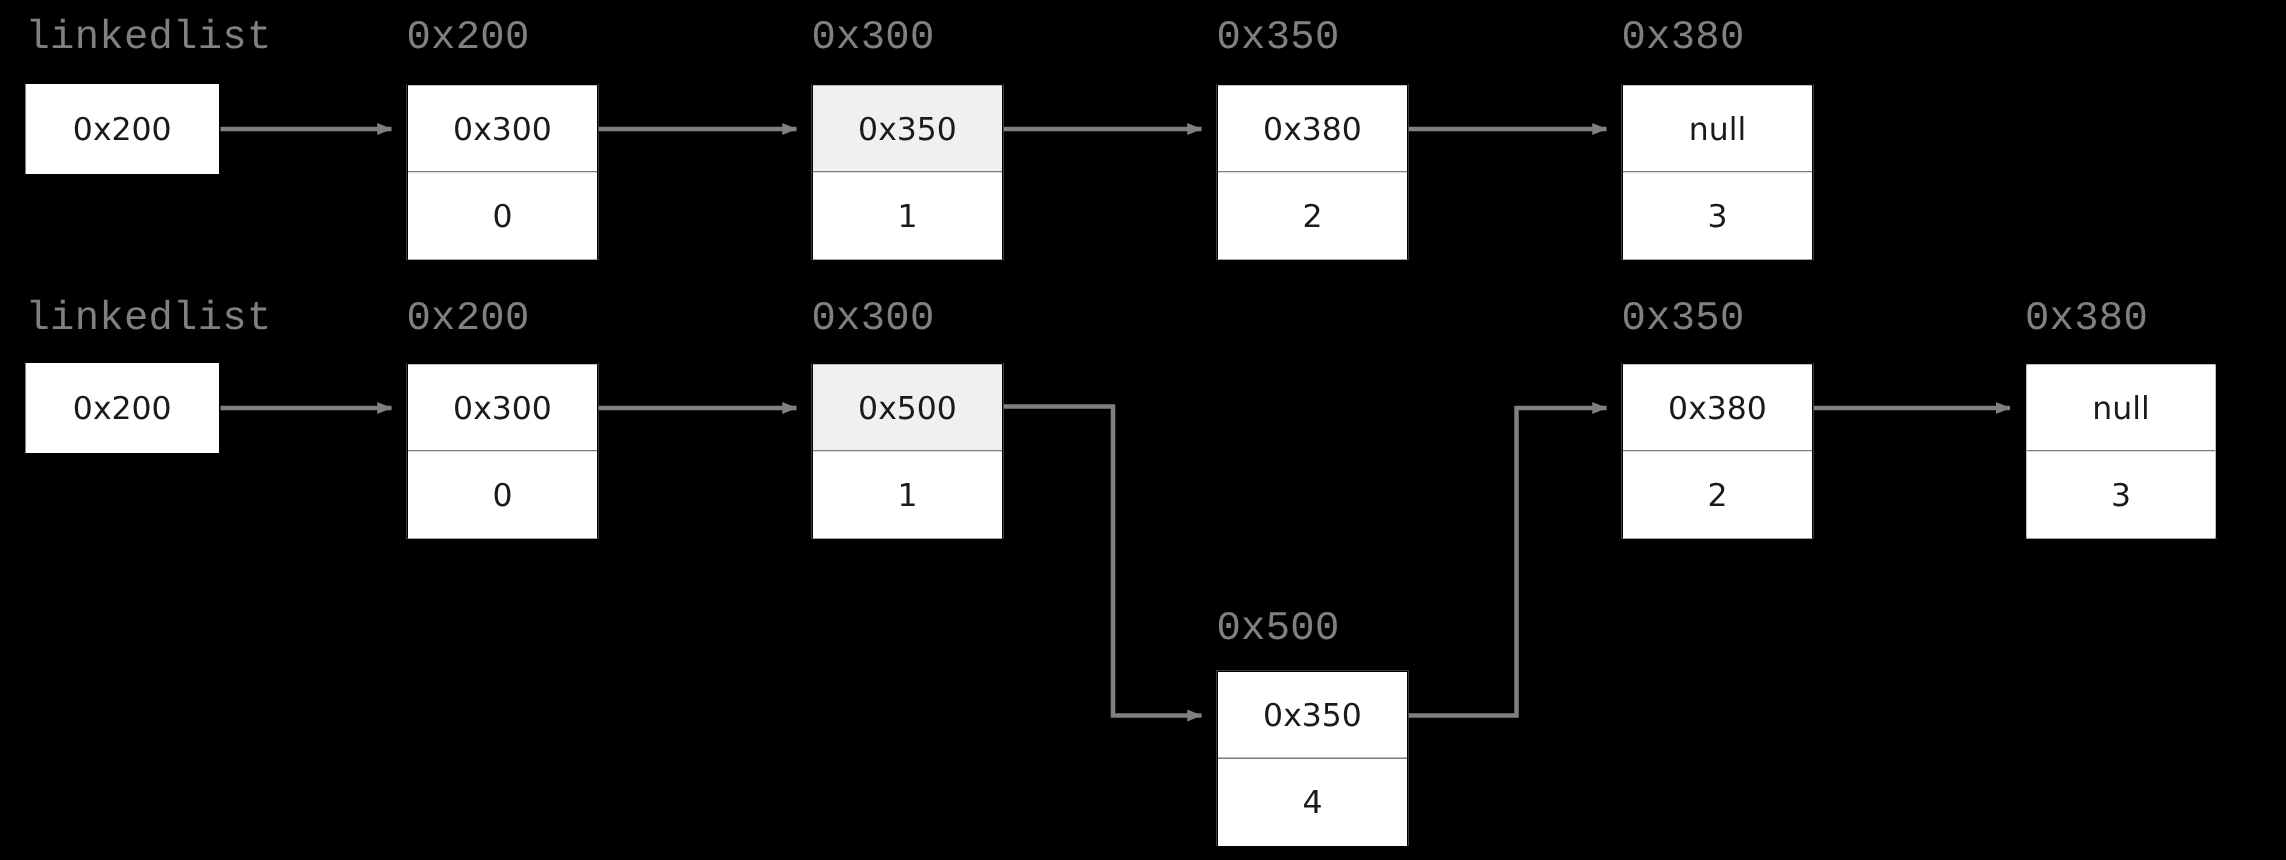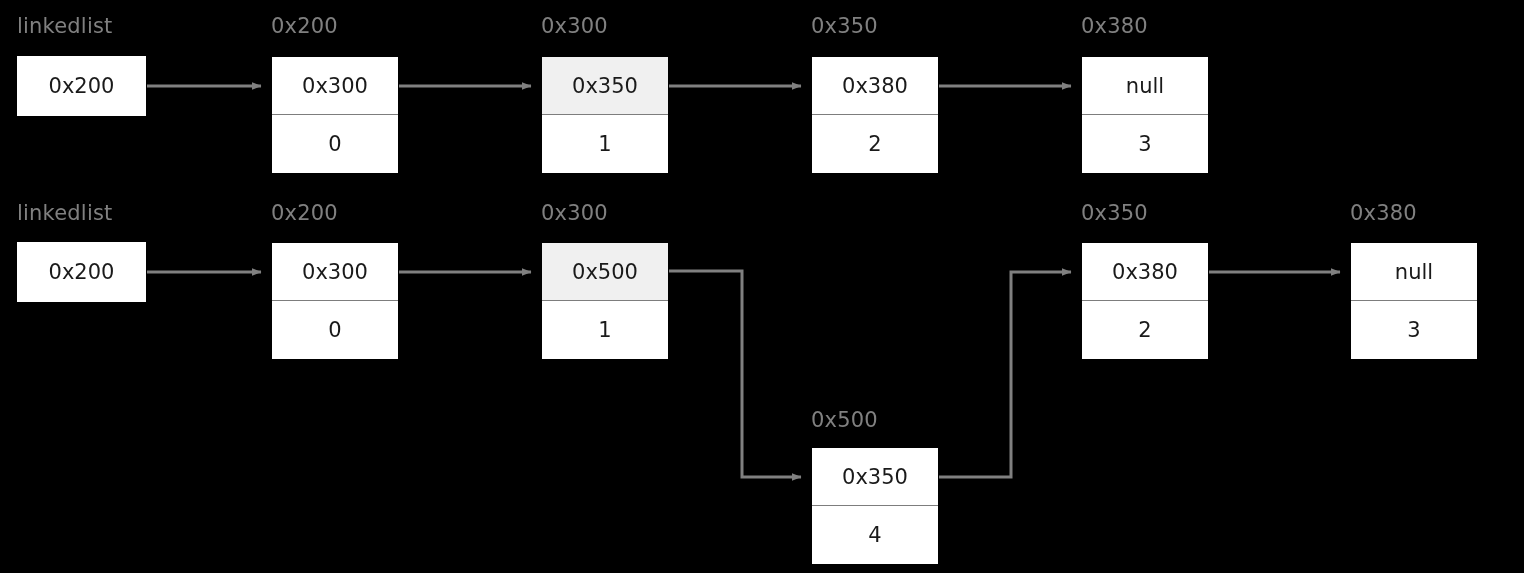--- a/index.html
+++ b/index.html
@@ -11,24 +11,25 @@
     position: relative;
     width: 1524px;
     height: 573px;
     background: #000000;
     font-family: "DejaVu Sans", "Liberation Sans", sans-serif;
     overflow: hidden;
   }
   .addr-label {
     position: absolute;
     color: #808080;
-    font-size: 21px;
+    font-size: 27px;
     line-height: 21px;
     white-space: nowrap;
     letter-spacing: 0.2px;
+    font-family: Liberation Mono, monospace;
   }
   .node {
     position: absolute;
     box-sizing: border-box;
     border: 1px solid #000000;
     background: #ffffff;
   }
   .cell {
     box-sizing: border-box;
     width: 100%;

